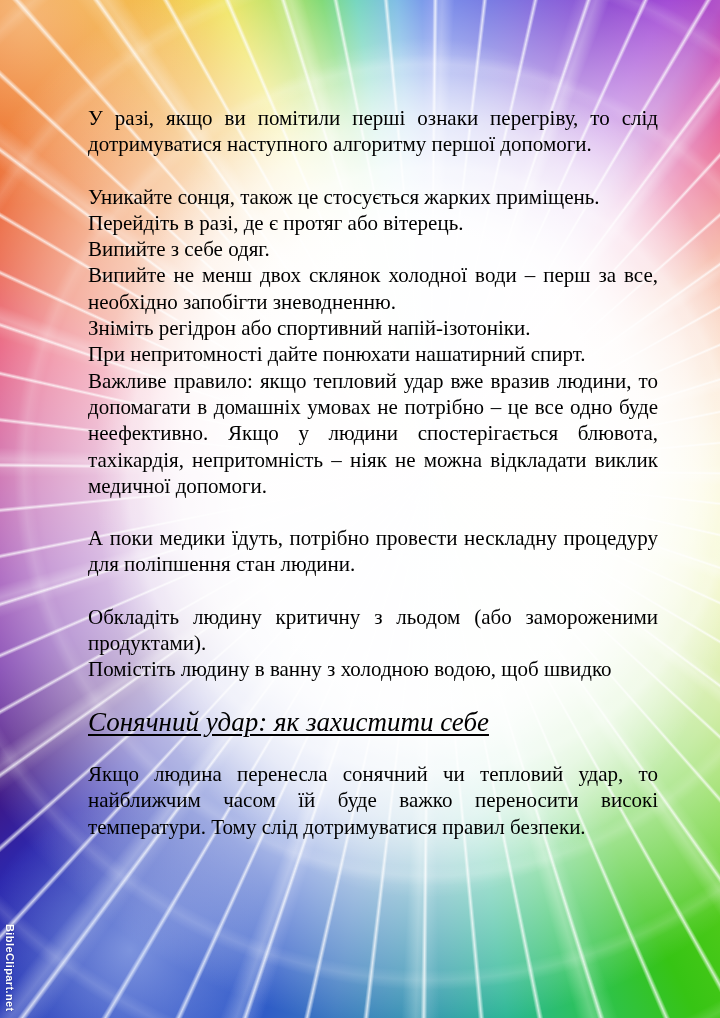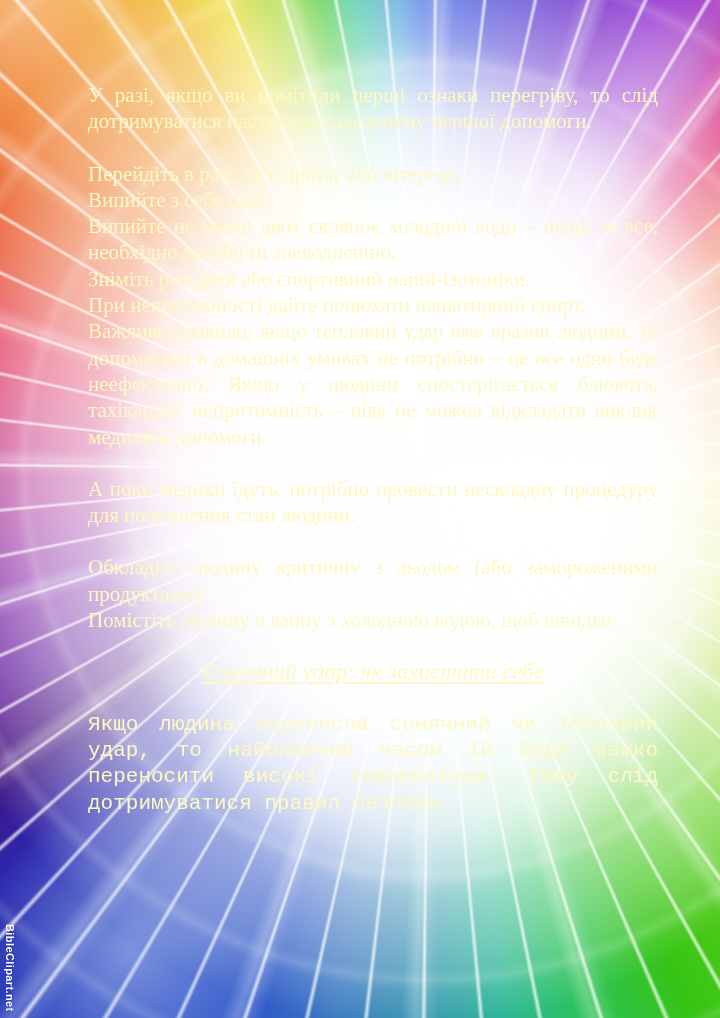--- a/index.html
+++ b/index.html
@@ -47,35 +47,35 @@
         rgba(255,255,255,.92) 0%, rgba(255,255,255,.92) 45%,
         rgba(255,255,255,.6) 72%, rgba(255,255,255,.25) 90%, rgba(255,255,255,0) 100%),
       radial-gradient(circle 150px at 130px 950px,
         rgba(215,232,255,.5) 0%, rgba(215,232,255,0) 100%),
       radial-gradient(circle 190px at 20px 15px,
         rgba(255,255,248,.38) 0%, rgba(255,255,248,0) 100%);
   }
   
   .content{
     position:absolute;
-    left:88px;top:82px;width:570px;
+    left:88px;top:105px;width:570px;
     font-size:21px;line-height:26.3px;
-    color:#fef9c3;
+    color:#000000;
     text-align:justify;
   }
   .para{margin:0 0 26px 0;}
-  .para:last-child{margin-bottom:8px;font-family:Liberation Mono, monospace;}
+  .para:last-child{margin-bottom:8px;}
   .line{text-align:justify;}
   .heading{
     margin:0 0 26px 0;
-    font-size:23px;font-weight:normal;
+    font-size:27px;font-weight:normal;
     font-style:italic;
     text-decoration:underline;
     text-underline-offset:3px;
-    text-align:center;
+    text-align:left;
   }
   .watermark{
     position:absolute;
     left:4px;bottom:6px;
     writing-mode:vertical-rl;
     font-family:"Liberation Sans","DejaVu Sans",sans-serif;
     font-size:11px;font-weight:bold;
     letter-spacing:.4px;
     color:#ffffff;
     text-shadow:0 0 2px rgba(10,10,80,.45);
@@ -86,20 +86,21 @@
 
 <div class="page">
   <div class="bg"></div>
   <div class="glow"></div>
 
   <div class="content">
 
     <p class="para">У разі, якщо ви помітили перші ознаки перегріву, то слід дотримуватися наступного алгоритму першої допомоги.</p>
 
     <div class="para">
+      <div class="line">Уникайте сонця, також це стосується жарких приміщень.</div>
       <div class="line">Перейдіть в разі, де є протяг або вітерець.</div>
       <div class="line">Випийте з себе одяг.</div>
       <div class="line">Випийте не менш двох склянок холодної води – перш за все, необхідно запобігти зневодненню.</div>
       <div class="line">Зніміть регідрон або спортивний напій-ізотоніки.</div>
       <div class="line">При непритомності дайте понюхати нашатирний спирт.</div>
       <div class="line">Важливе правило: якщо тепловий удар вже вразив людини, то допомагати в домашніх умовах не потрібно – це все одно буде неефективно. Якщо у людини спостерігається блювота, тахікардія, непритомність – ніяк не можна відкладати виклик медичної допомоги.</div>
     </div>
 
     <p class="para">А поки медики їдуть, потрібно провести нескладну процедуру для поліпшення стан людини.</p>
 

